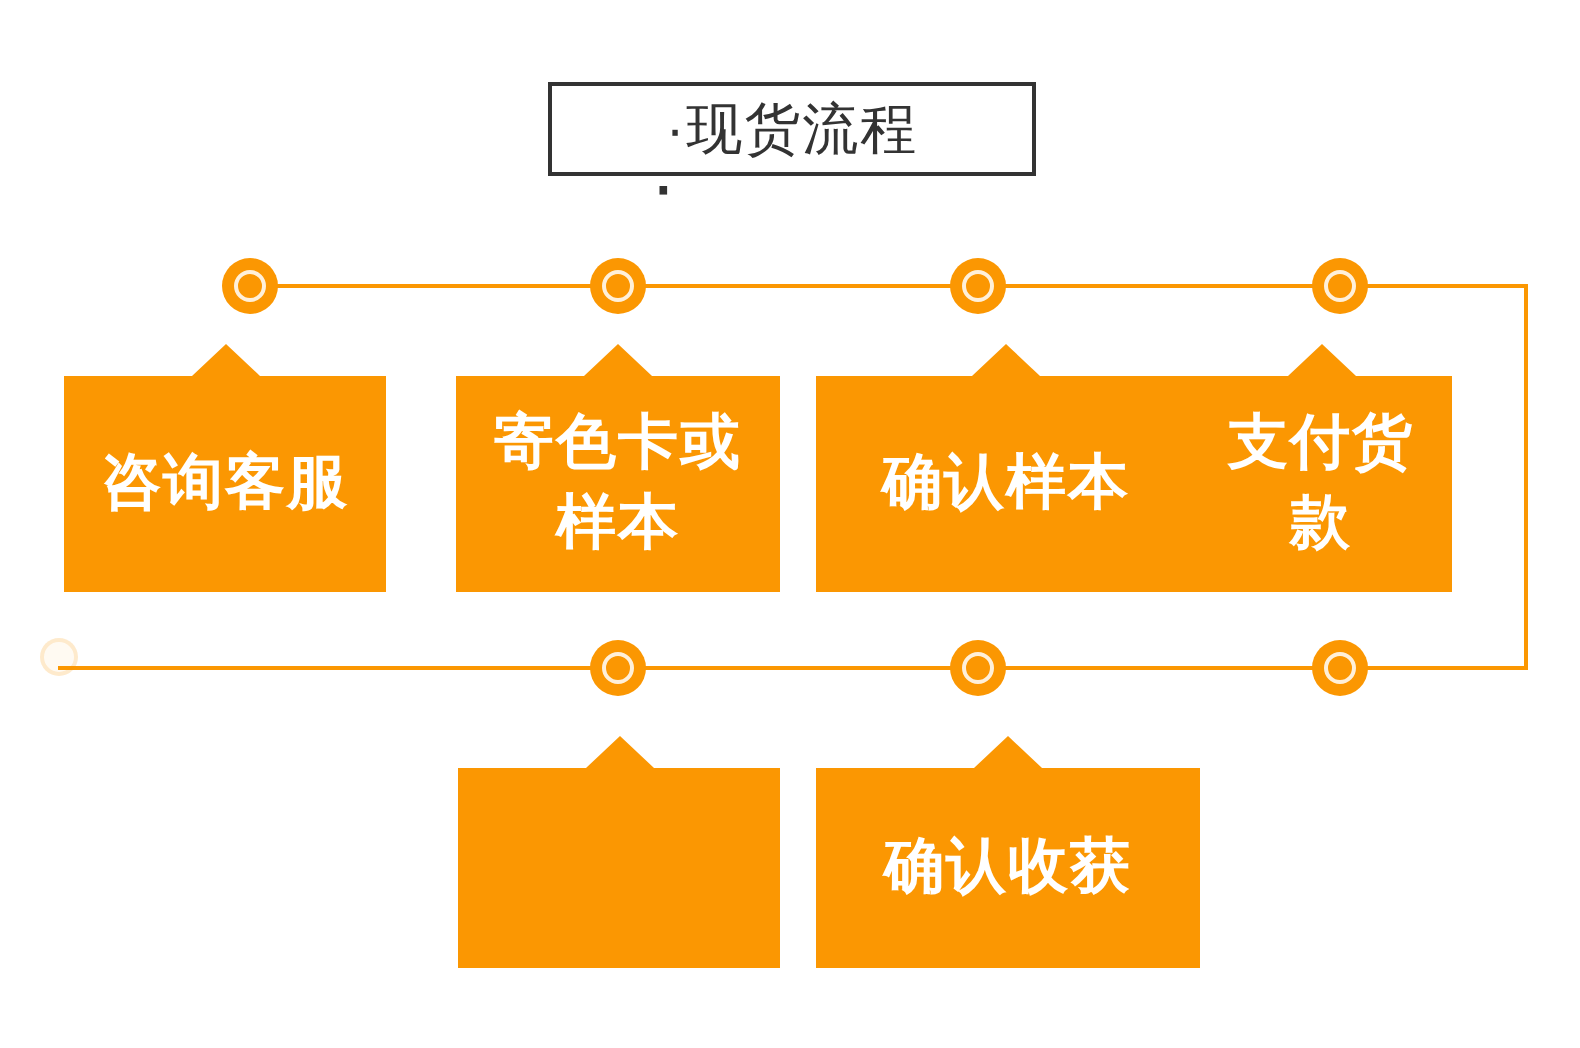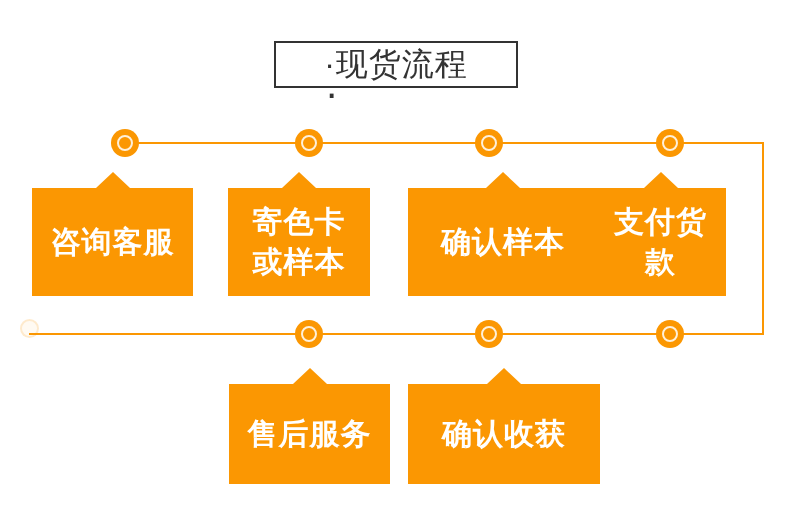--- a/index.html
+++ b/index.html
@@ -8,21 +8,21 @@
     width:790px;height:524px;
     background:#ffffff;
     overflow:hidden;
     font-family:"Liberation Sans","DejaVu Sans",sans-serif;
   }
   
   .title-box{
     position:absolute;left:274px;top:41px;width:244px;height:47px;
     box-sizing:border-box;border:2px solid #333333;
     display:flex;align-items:center;justify-content:center;
-    font-size:32px;color:#333333;letter-spacing:1px;
+    font-size:28px;color:#333333;letter-spacing:1px;
   }
   .stray-dot{
     position:absolute;left:325px;top:73px;width:12px;height:40px;
     font-size:40px;line-height:40px;color:#333333;text-align:center;
   }
   
   .hline,.vline{position:absolute;background:#fb9702;}
   .hline{height:2px;}
   .vline{width:2px;}
   .line-top{left:125px;top:142px;width:639px;}
@@ -95,35 +95,34 @@
       <span class="ring"></span>
     </div>
   <div class="node" style="left:656px;top:320px">
       <span class="ring"></span>
     </div>
 
   <div class="step top-row" style="left:32px;width:161px">
     <span class="pointer"></span>
     <span>咨询客服</span>
   </div>
-  <div class="step top-row" style="left:228px;width:142px">
+  <div class="step top-row" style="left:228px;width:162px">
     <span class="pointer"></span>
     <span>寄色卡或样本</span>
   </div>
   <div class="step top-row" style="left:408px;width:190px">
     <span class="pointer"></span>
     <span>确认样本</span>
   </div>
   <div class="step top-row" style="left:595px;width:131px">
     <span class="pointer"></span>
     <span>支付货款</span>
   </div>
 
   <div class="step bottom-row" style="left:229px;width:161px">
     <span class="pointer"></span>
-    <span>售后服务</span>
   </div>
   <div class="step bottom-row" style="left:408px;width:192px">
     <span class="pointer"></span>
     <span>确认收获</span>
   </div>
 
 </div>
 
 </body></html>

